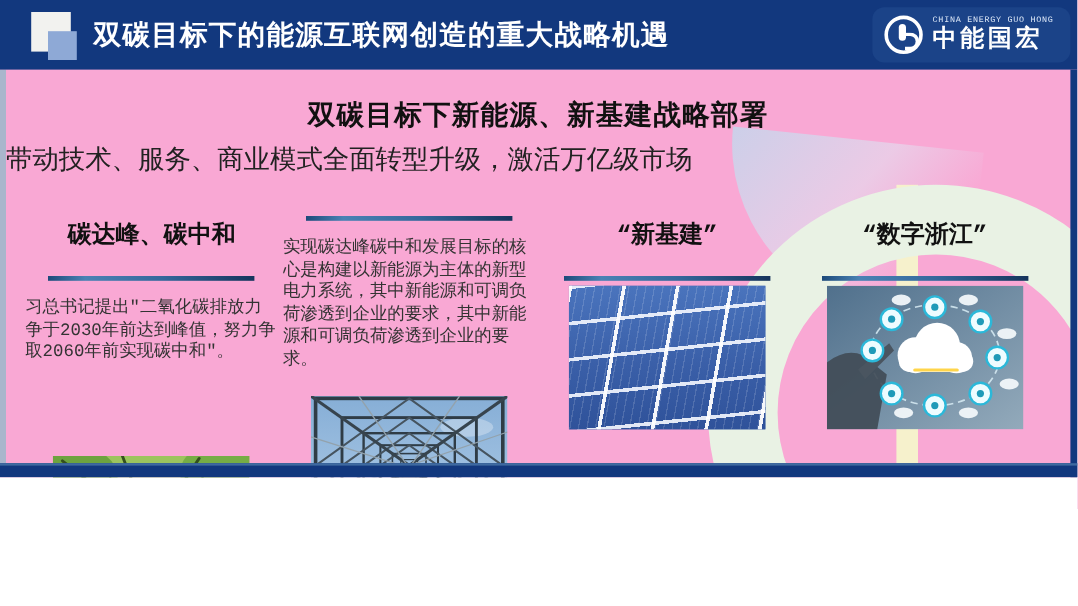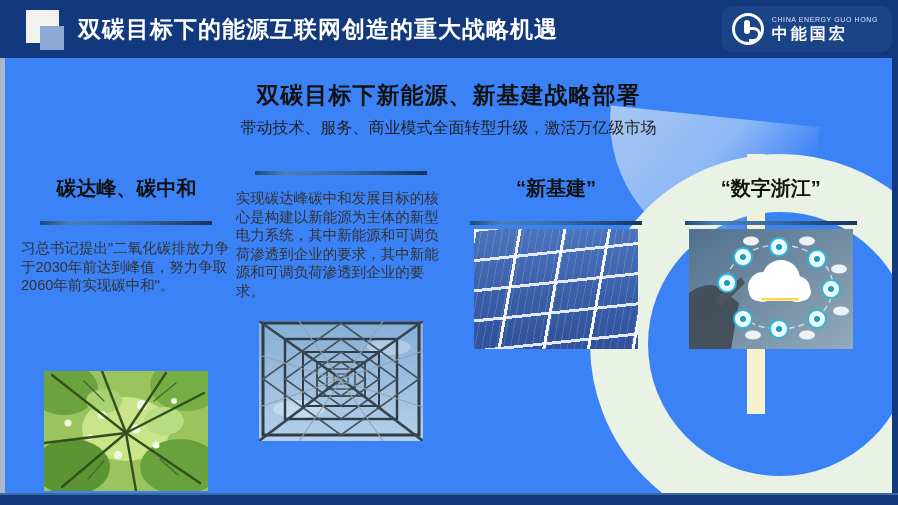--- a/index.html
+++ b/index.html
@@ -1,18 +1,18 @@
 <!DOCTYPE html>
 <html><head>
 <meta charset="utf-8">
 <style>
   html,body{margin:0;padding:0;background:#ffffff;}
   .slide{
-    position:relative; width:898px; height:505px; overflow:hidden;
-    font-family:Liberation Sans, sans-serif; background:#3b82f6;
+    position:relative; width:898px; height:398px; overflow:hidden;
+    font-family:Liberation Mono, monospace; background:#f9a8d4;
   }
   
   .topbar{
     position:absolute; left:0; top:0; width:898px; height:58px;
     background:#12387e; display:flex; align-items:center; z-index:5;
   }
   .title-mark{position:relative; width:46px; height:46px; margin-left:24px; flex:0 0 auto;}
   .title-mark .sq-white{position:absolute; left:2px; top:4px; width:33px; height:33px; background:#f2f2ef;}
   .title-mark .sq-blue{position:absolute; left:16px; top:20px; width:24px; height:24px; background:#8ea9d6;}
   .topbar h1{
@@ -28,39 +28,39 @@
   }
   .logo-circle::before{
     content:""; position:absolute; left:9px; top:4px; width:6px; height:14px; background:#ffffff; border-radius:3px;
   }
   .logo-circle::after{
     content:""; position:absolute; left:14px; top:11px; width:9px; height:9px;
     border:3px solid #ffffff; border-left:none; border-radius:0 10px 10px 0;
   }
   .logo-text{display:flex; flex-direction:column; line-height:1;}
   .logo-en{color:#dbe7f7; font-size:7px; letter-spacing:.6px; margin-bottom:3px; white-space:nowrap;}
-  .logo-cn{color:#ffffff; font-size:16px; font-weight:bold; letter-spacing:3px; white-space:nowrap;}
+  .logo-cn{color:#ffffff; font-size:20px; font-weight:bold; letter-spacing:3px; white-space:nowrap;}
 
   
   .leftbar{position:absolute; left:0; top:58px; bottom:12px; width:5px; background:#a9b6cc; z-index:4;}
   .rightbar{position:absolute; right:0; top:58px; bottom:0; width:6px; background:#12387e; z-index:4;}
   .bottombar{position:absolute; left:0; bottom:0; width:898px; height:12px; background:#12387e; border-top:2px solid #3f6aa0; box-sizing:border-box; z-index:4;}
 
   
   .wm-stripe{position:absolute; left:742px; top:96px; width:18px; height:260px; background:#f6f1cc; z-index:0;}
   .wm-ring{position:absolute; left:585px; top:96px; width:380px; height:380px; box-sizing:border-box;
     border:58px solid #e9f2e4; border-radius:50%; z-index:0;}
   .wm-swoosh{position:absolute; left:598px; top:58px; width:210px; height:140px; z-index:0;
     background:linear-gradient(125deg, rgba(193,217,238,.8) 0%, rgba(222,236,247,.5) 45%, rgba(255,255,255,0) 75%);
     border-radius:0 0 0 140px; transform:rotate(6deg);}
 
   
   .content{position:absolute; left:5px; right:6px; top:58px; bottom:12px; z-index:1;}
   .main-title{margin:22px 0 0 0; text-align:center; color:#111111; font-size:23px; font-weight:bold; letter-spacing:1px; position:relative; z-index:2;}
-  .main-subtitle{margin:7px 0 0 0; text-align:center; color:#222222; font-size:16px; position:relative; z-index:2;}
+  .main-subtitle{margin:7px 0 0 0; text-align:left; color:#222222; font-size:22px; position:relative; z-index:2;}
 
   .columns{position:relative; z-index:2; display:flex; gap:0; margin:24px 14px 0 14px;}
   .col{flex:1 1 0; display:flex; flex-direction:column; min-width:0;}
   .col h3{
     margin:0; min-height:50px; display:flex; align-items:center; justify-content:center;
     text-align:center; color:#111111; font-size:20px; font-weight:bold; line-height:1.15;
     white-space:pre-line;
   }
   .rule{height:4px; width:80%; margin:8px auto 0 auto;
     background:linear-gradient(90deg,#1d4a7a 0%, #4a82b4 18%, #35689c 55%, #16345c 100%);}

